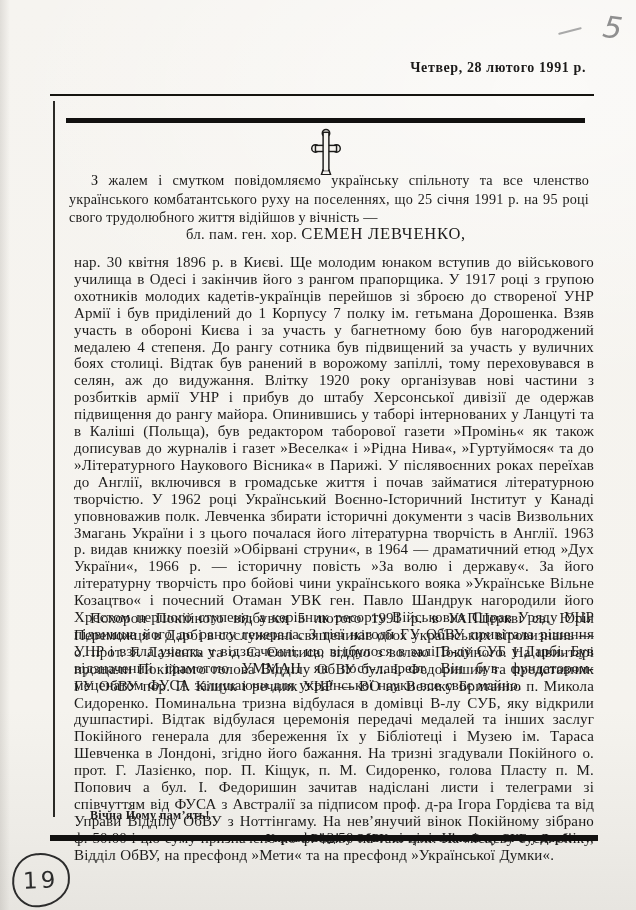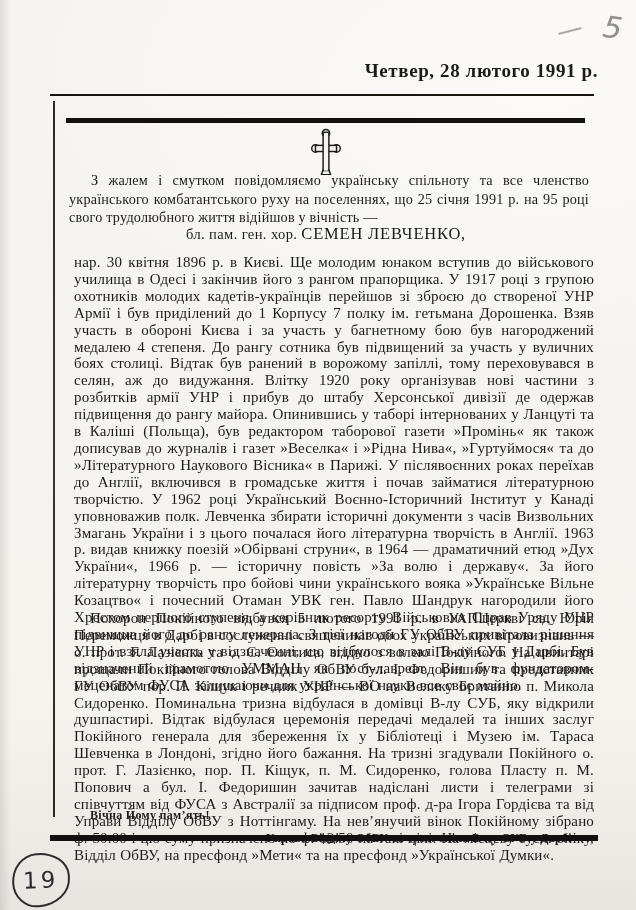--- a/index.html
+++ b/index.html
@@ -16,22 +16,22 @@
     color:#1c1b1a;
   }
   
   .page::before{
     content:"";position:absolute;left:0;top:0;width:10px;height:100%;
     background:linear-gradient(90deg, rgba(120,115,108,.18), rgba(120,115,108,0));
     pointer-events:none;
   }
 
   .date-header{
-    position:absolute;top:60px;left:0;right:38px;
-    text-align:right;font-size:19px;letter-spacing:.6px;font-weight:600;
+    position:absolute;top:60px;left:0;right:50px;
+    text-align:right;font-size:14px;letter-spacing:.6px;font-weight:600;
   }
   .date-rule{
     position:absolute;top:94px;left:50px;width:544px;height:2px;background:#15140f;
   }
   .fold-line{
     position:absolute;left:53px;top:101px;width:1.6px;height:716px;
     background:linear-gradient(180deg,#2a2925 0%,#3a3834 40%,#2a2925 100%);
   }
 
   .pencil-note{

